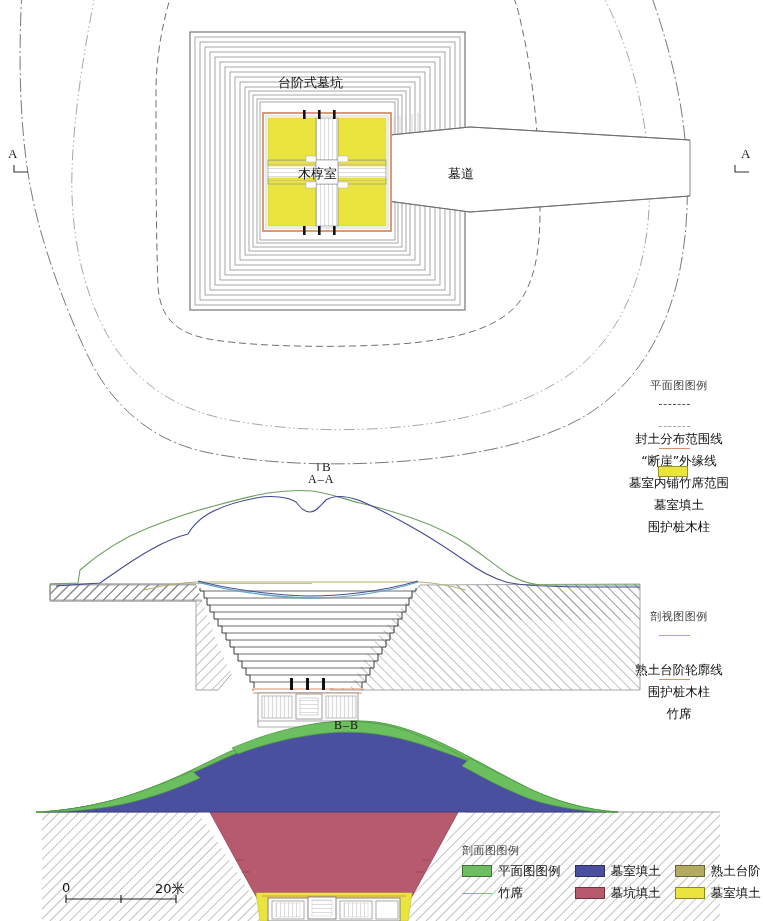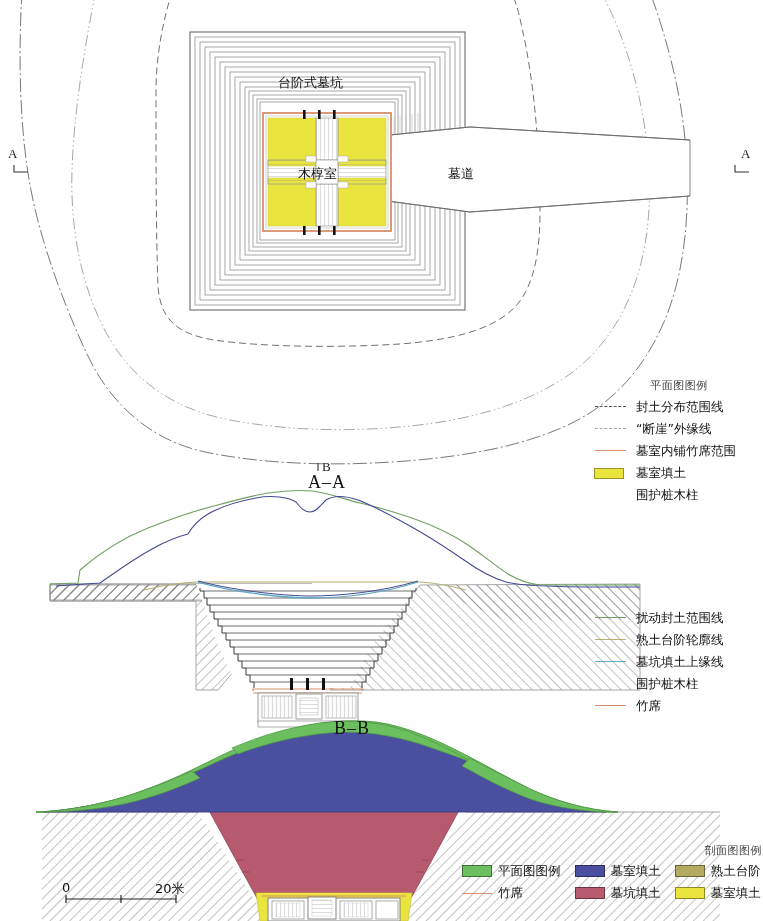--- a/index.html
+++ b/index.html
@@ -27,21 +27,21 @@
     position: absolute;
     font-family: "DejaVu Sans", "Liberation Sans", sans-serif;
   }
   .legend-title {
     font-size: 11px; color: #404040;
     text-align: center; margin-bottom: 5px;
     letter-spacing: 0.5px;
   }
   .legend-row {
     display: flex; align-items: center;
-    margin-bottom: 5px; height: 17px;
+    margin-bottom: 5px; height: 17px; flex-direction: column;
   }
   .legend-key {
     width: 34px; flex: 0 0 34px;
     height: 14px; position: relative;
     margin-right: 8px;
   }
   .legend-label {
     font-size: 12.5px; color: #111;
     white-space: nowrap; line-height: 14px;
   }
@@ -62,21 +62,21 @@
 
   .maplabel {
     position:absolute;
     font-family: "DejaVu Sans", "Liberation Sans", sans-serif;
     font-size: 13px; color:#111;
     white-space: nowrap;
   }
   .seclabel {
     position:absolute;
     font-family: "Liberation Serif", serif;
-    font-size: 18px; color:#111; letter-spacing:1px;
+    font-size: 12px; color:#111; letter-spacing:1px;
   }
   .axmark {
     position:absolute;
     font-family: "Liberation Serif", serif;
     font-size: 13px; color:#222;
   }
   .scaletext {
     position:absolute;
     font-family: "DejaVu Sans", sans-serif;
     font-size: 13px; color:#111;
@@ -392,54 +392,43 @@
   </div>
   <div class="legend-row">
     <div class="legend-key">
       <span class="post" style="background:#111111;"></span>
     </div>
     <div class="legend-label">围护桩木柱</div>
   </div>
 </div>
 
 <div class="legend" style="left:594px; top:609px; width:170px;">
-  <div class="legend-row">
-    <div class="legend-key">
-      <span class="lineseg" style="border-top-color:#6f9f5e;"></span>
-    </div>
-    <div class="legend-label">扰动封土范围线</div>
-  </div>
+  <div class="legend-title">剖视图图例</div>
   <div class="legend-row">
     <div class="legend-key">
       <span class="lineseg" style="border-top-color:#b3b06a;"></span>
     </div>
     <div class="legend-label">熟土台阶轮廓线</div>
   </div>
   <div class="legend-row">
     <div class="legend-key">
-      <span class="lineseg" style="border-top-color:#5fa8c4;"></span>
-    </div>
-    <div class="legend-label">墓坑填土上缘线</div>
-  </div>
-  <div class="legend-row">
-    <div class="legend-key">
       <span class="post" style="background:#111111;"></span>
     </div>
     <div class="legend-label">围护桩木柱</div>
   </div>
   <div class="legend-row">
     <div class="legend-key">
       <span class="lineseg" style="border-top-color:#d98f6a;"></span>
     </div>
     <div class="legend-label">竹席</div>
   </div>
 </div>
 
 <div class="legend" style="left:462px; top:843px; width:300px;">
-  <div class="legend-title" style="text-align:right;">剖面图图例</div>
+  <div class="legend-title" style="text-align:left;">剖面图图例</div>
   <div class="legend-grid">
     <div class="lg-item">
       <div class="lg-key">
         <span class="lg-sw" style="background:#6bbf5e;"></span>
       </div>
       <div class="lg-label">平面图图例</div>
     </div>
     <div class="lg-item">
       <div class="lg-key">
         <span class="lg-sw" style="background:#4b4fa0;"></span>

